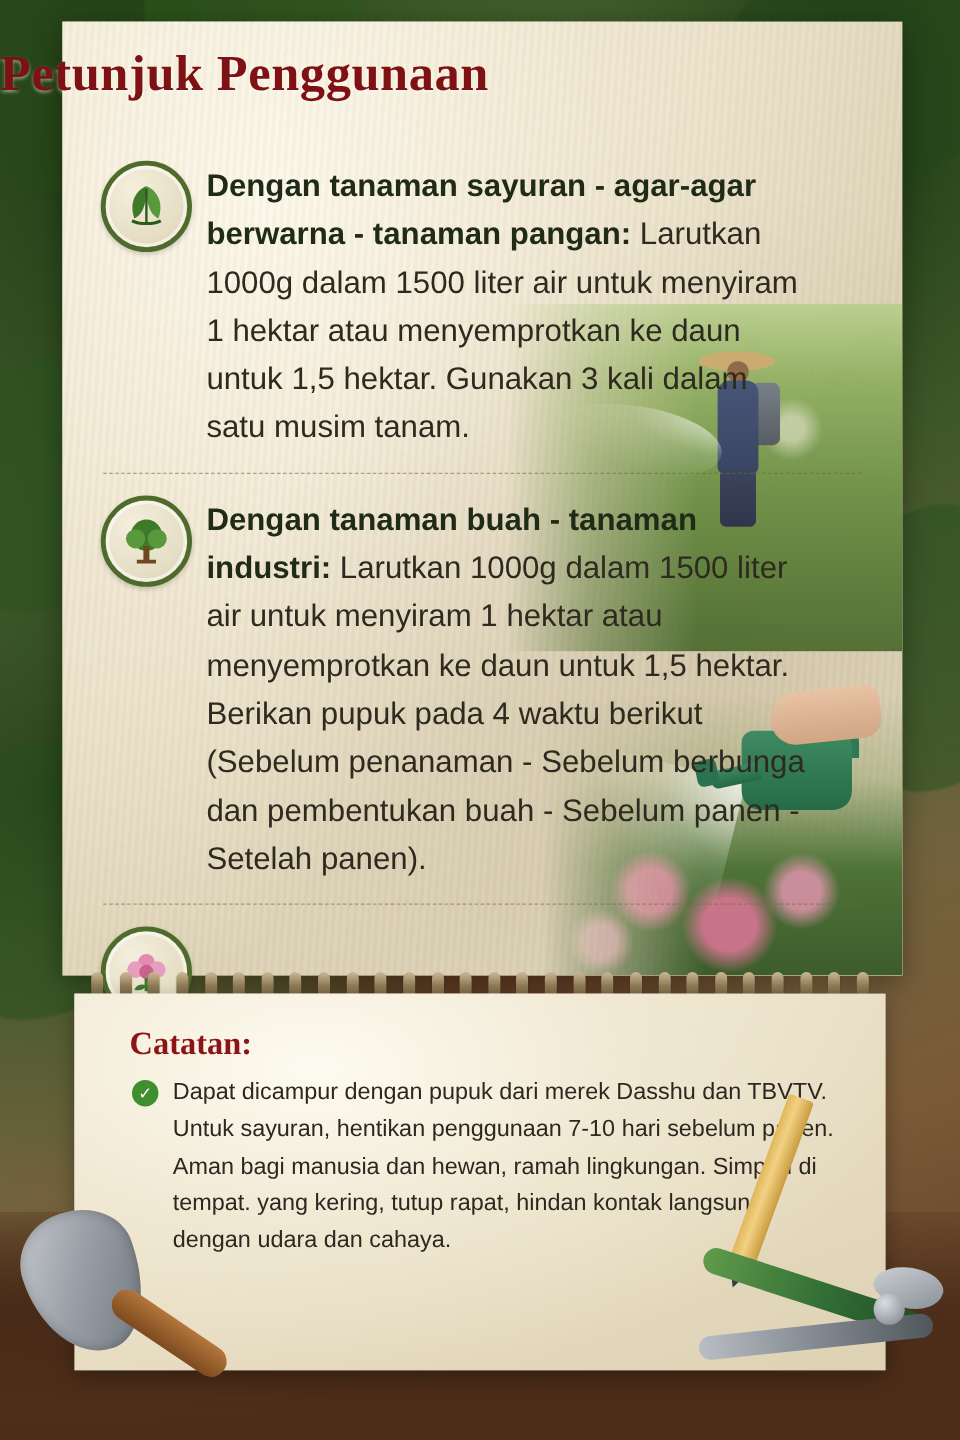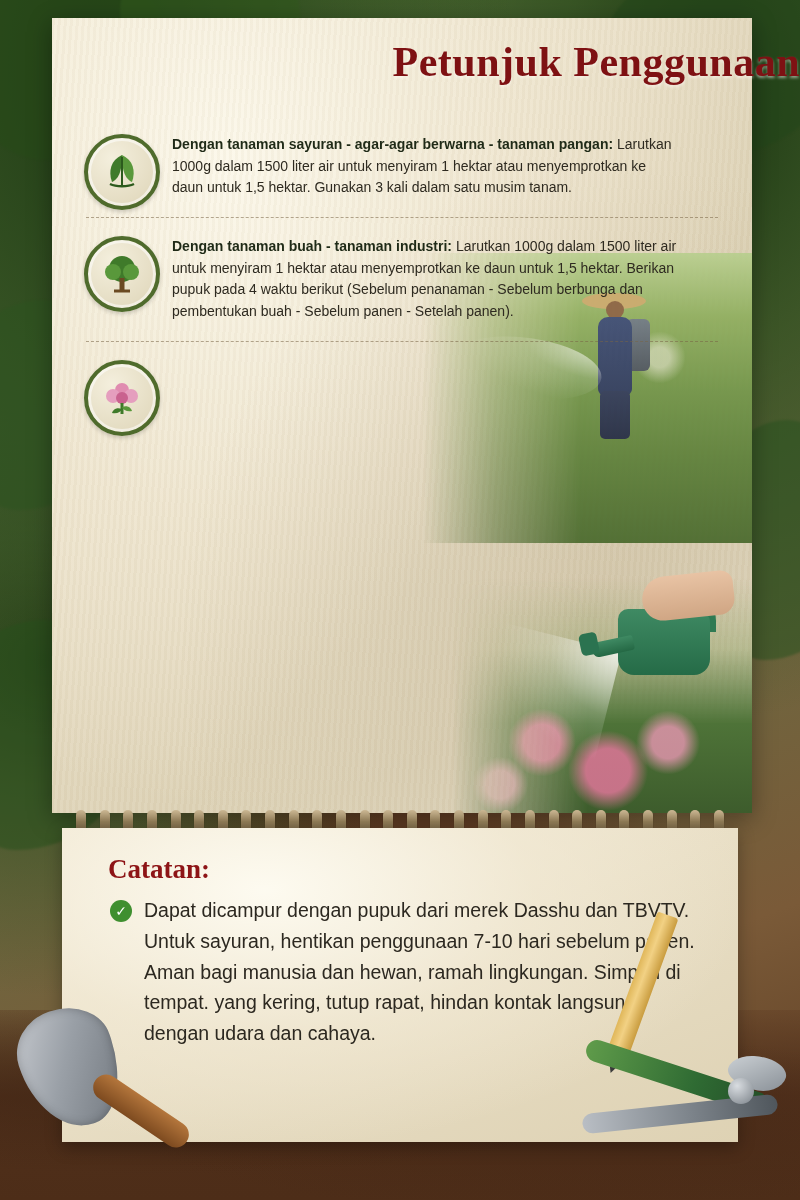--- a/index.html
+++ b/index.html
@@ -172,29 +172,28 @@
     width: 120px; height: 110px;
     background: radial-gradient(ellipse at 100% 0%, rgba(255,255,255,0.8) 0%, rgba(255,255,255,0.18) 42%, rgba(255,255,255,0) 72%);
     transform: rotate(14deg);
   }
 
   
   .title {
     position: absolute;
     left: 0; right: 0;
     top: 38px;
-    text-align: right;
+    text-align: left;
     font-family: "Liberation Serif", serif;
     font-weight: bold;
     font-size: 42px;
     color: #7e1113;
     letter-spacing: 0.5px;
     text-shadow: 0 2px 3px rgba(255,255,255,0.5);
     z-index: 6;
-    margin-left: 15px;
   }
 
   
   .blocks {
     position: absolute;
     left: 52px;
     top: 120px;
     width: 700px;
     z-index: 5;
   }
@@ -220,21 +219,21 @@
     border: 4px solid #4f6b2c;
     box-shadow: inset 0 0 0 3px rgba(255,255,255,0.55), 0 2px 4px rgba(0,0,0,0.18);
     display: flex;
     align-items: center;
     justify-content: center;
   }
   .badge svg { display: block; }
 
   .block p {
     margin: 0;
-    font-size: 14px;
+    font-size: 26px;
     line-height: 1.55;
     color: #2e2a20;
   }
   .block b {
     color: #1f2a17;
     font-weight: bold;
   }
   .b1 p { max-width: 500px; }
   .b2 p { max-width: 515px; }
   .b3 p { max-width: 400px; }

